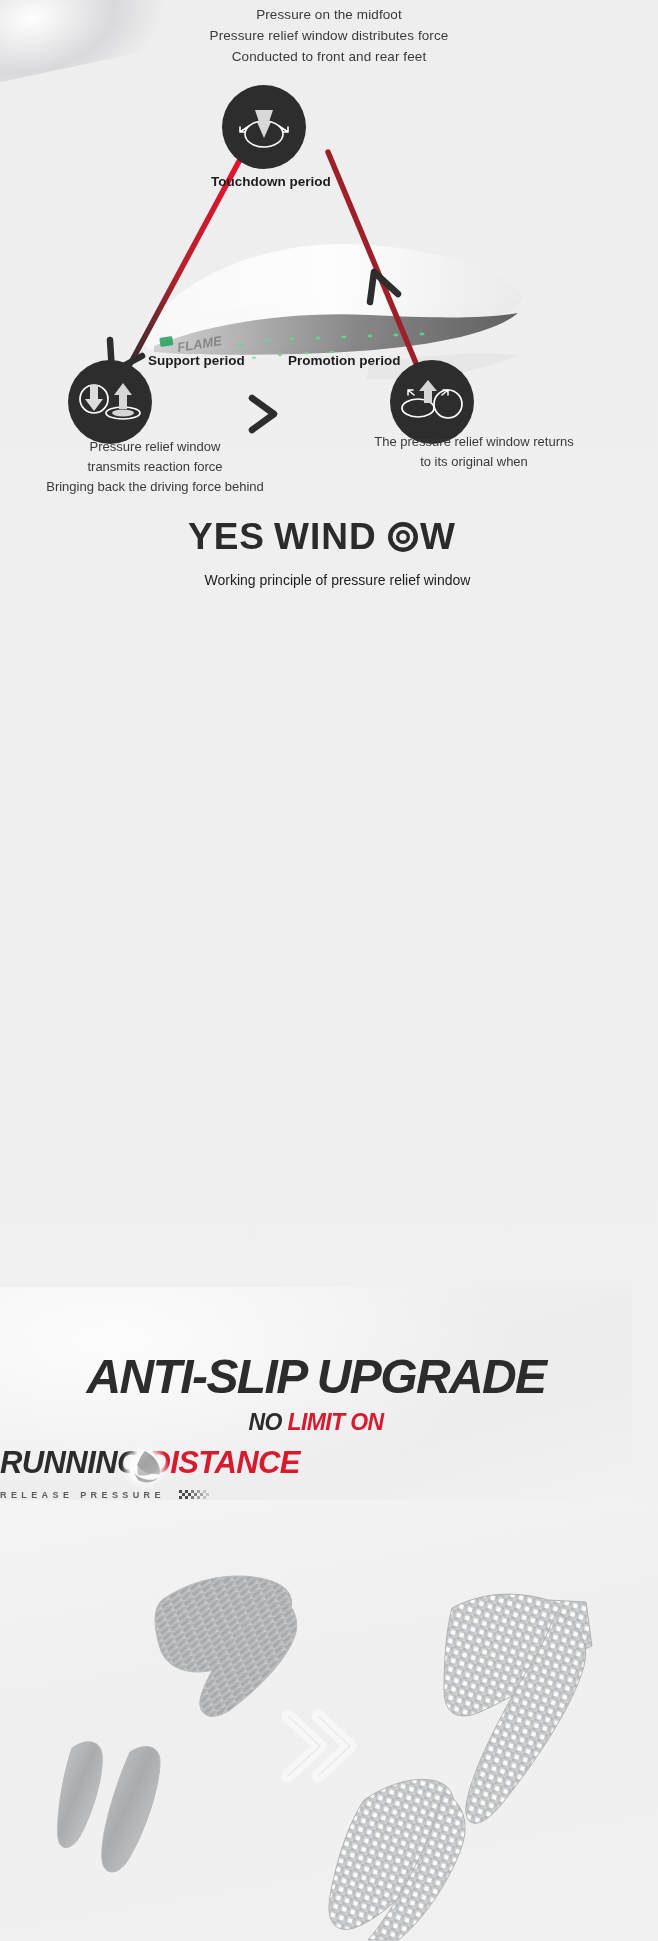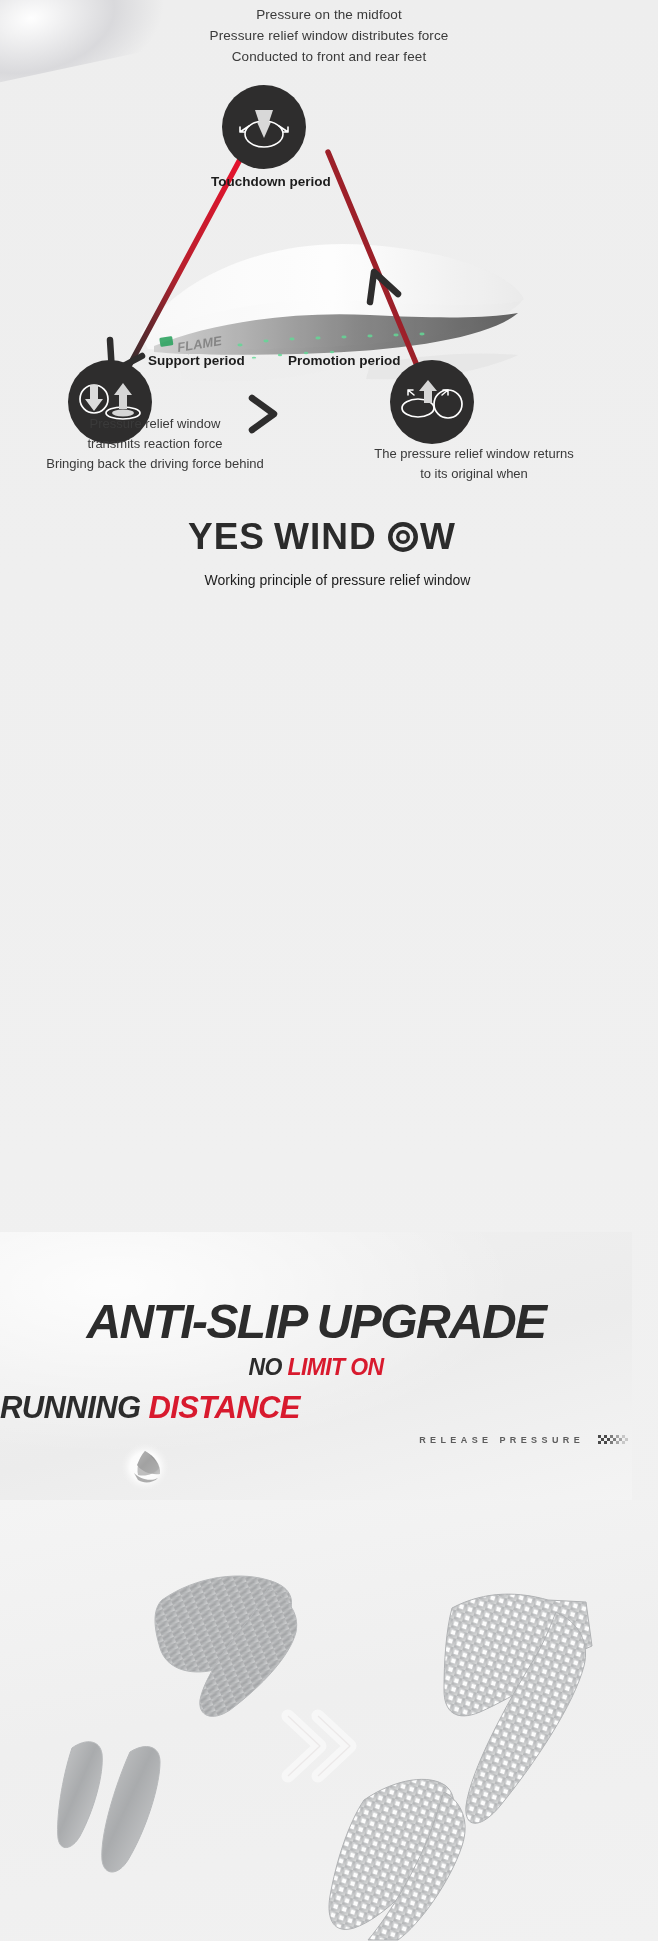--- a/index.html
+++ b/index.html
@@ -36,22 +36,22 @@
   .node.top{left:222px;top:85px;}
   .node.left{left:68px;top:360px;}
   .node.right{left:390px;top:360px;}
 
   .stage-lbl{position:absolute;font-size:13.5px;font-weight:bold;color:#1d1d1d;white-space:nowrap;}
   .lbl-touch{left:211px;top:174px;}
   .lbl-support{left:148px;top:353px;}
   .lbl-promo{left:288px;top:353px;}
 
   .foot-txt{position:absolute;font-size:13px;line-height:20px;color:#3a3a3a;text-align:center;}
-  .foot-left{left:10px;top:414px;width:290px;}
-  .foot-right{left:300px;top:444px;width:348px;}
+  .foot-left{left:10px;top:437px;width:290px;}
+  .foot-right{left:300px;top:432px;width:348px;}
   .foot-txt div{white-space:nowrap;}
 
   
   .brand-wrap{position:absolute;left:17px;right:0;top:516px;text-align:center;}
   .brand-sub{margin-top:8px;font-size:14px;font-weight:normal;color:#1d1d1d;}
 
   
   .sec-drop{position:relative;}
   .head-row{position:absolute;left:24px;top:740px;display:flex;align-items:center;gap:13px;}
   .head-sq{width:17px;height:17px;background:#e8112d;}
@@ -63,32 +63,32 @@
   .cols{position:absolute;left:0;top:1048px;width:658px;display:flex;}
   .col{flex:1;text-align:center;}
   .col-h{font-size:14.5px;font-weight:bold;color:#1d1d1d;margin-bottom:20px;}
   .col-b{font-size:9.3px;line-height:16.5px;color:#555;}
   .col-b div{white-space:nowrap;}
   .col.c1{flex:0 0 196px;}
   .col.c2{flex:0 0 266px;}
   .col.c3{flex:0 0 196px;}
 
   
-  .sec-slip{position:absolute;left:0;top:1232px;width:632px;height:270px;}
+  .sec-slip{position:absolute;left:0;top:1287px;width:632px;height:270px;}
   .slip-bg{position:absolute;inset:0;background:
      radial-gradient(ellipse at 18% 20%, rgba(255,255,255,.85) 0%, rgba(240,240,240,0) 55%),
      linear-gradient(165deg,#f1f1f1 0%,#ececec 55%,#f4f4f4 100%);}
   .slip-l1{position:absolute;left:0;right:0;top:62px;text-align:center;
     font-size:48px;font-weight:bold;font-style:italic;letter-spacing:-1.6px;color:#2c2c2c;}
   .slip-l2{position:absolute;left:0;right:0;top:122px;text-align:center;
     font-size:23px;font-weight:bold;font-style:italic;letter-spacing:-.6px;color:#2c2c2c;}
   .slip-l3{position:absolute;left:0;right:0;top:158px;text-align:left;
     font-size:31px;font-weight:bold;font-style:italic;letter-spacing:-.6px;color:#2c2c2c;}
   .red{color:#d81a2e;}
-  .slip-tag{position:absolute;left:0;right:0;top:203px;text-align:right;
+  .slip-tag{position:absolute;left:0;right:0;top:203px;text-align:left;
      font-size:9px;font-weight:bold;letter-spacing:4.4px;color:#5c5c5c;}
   .flagchk{display:inline-block;vertical-align:middle;margin-left:7px;}
 
   .emblem{position:absolute;left:120px;top:1442px;width:50px;height:50px;}
 
   
   .sec-sole{position:absolute;left:0;top:1500px;width:658px;height:441px;
      background:linear-gradient(170deg,#f4f4f4 0%,#efefef 45%,#f1f1f1 100%);overflow:hidden;}
 </style>
 </head>

